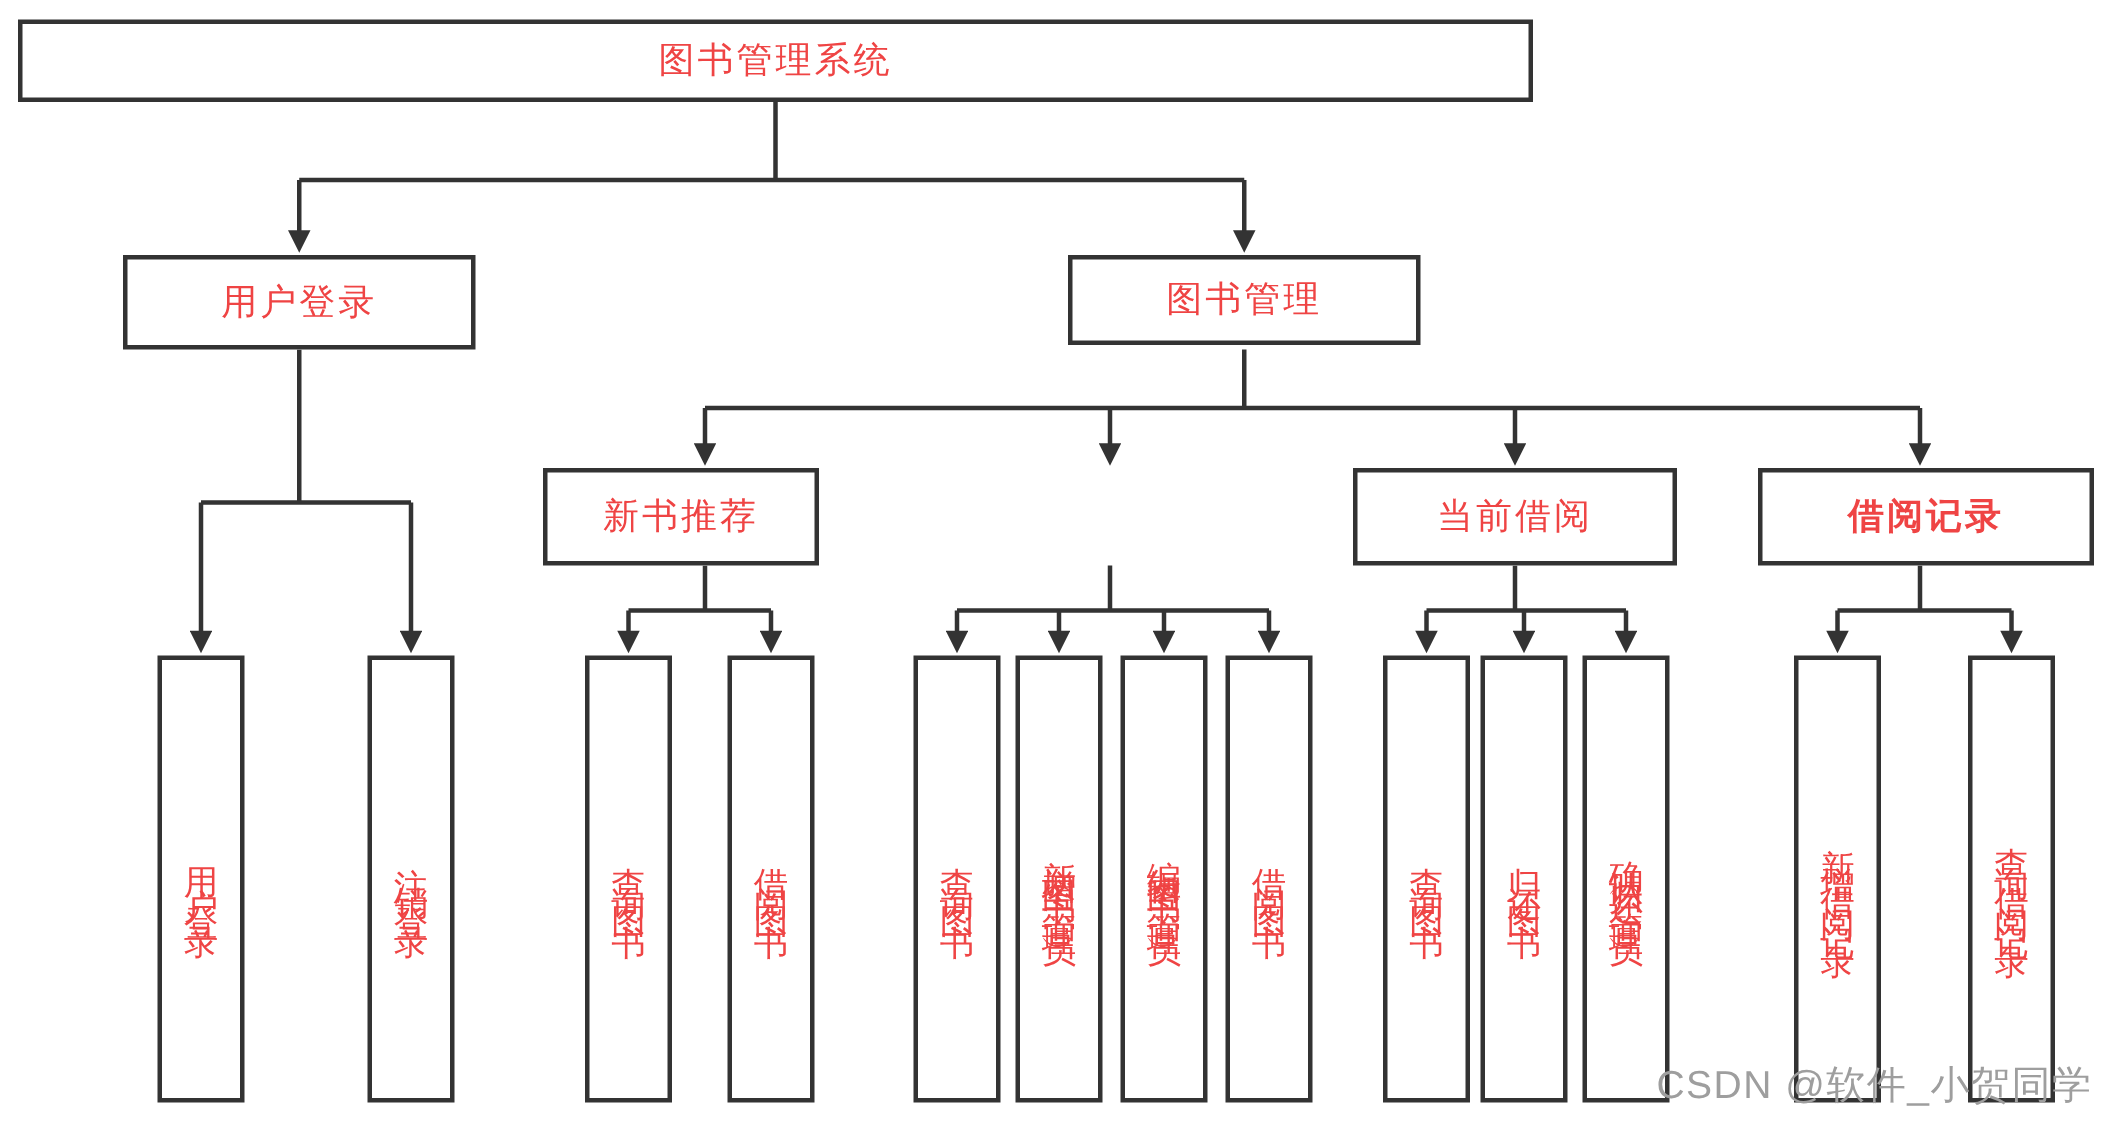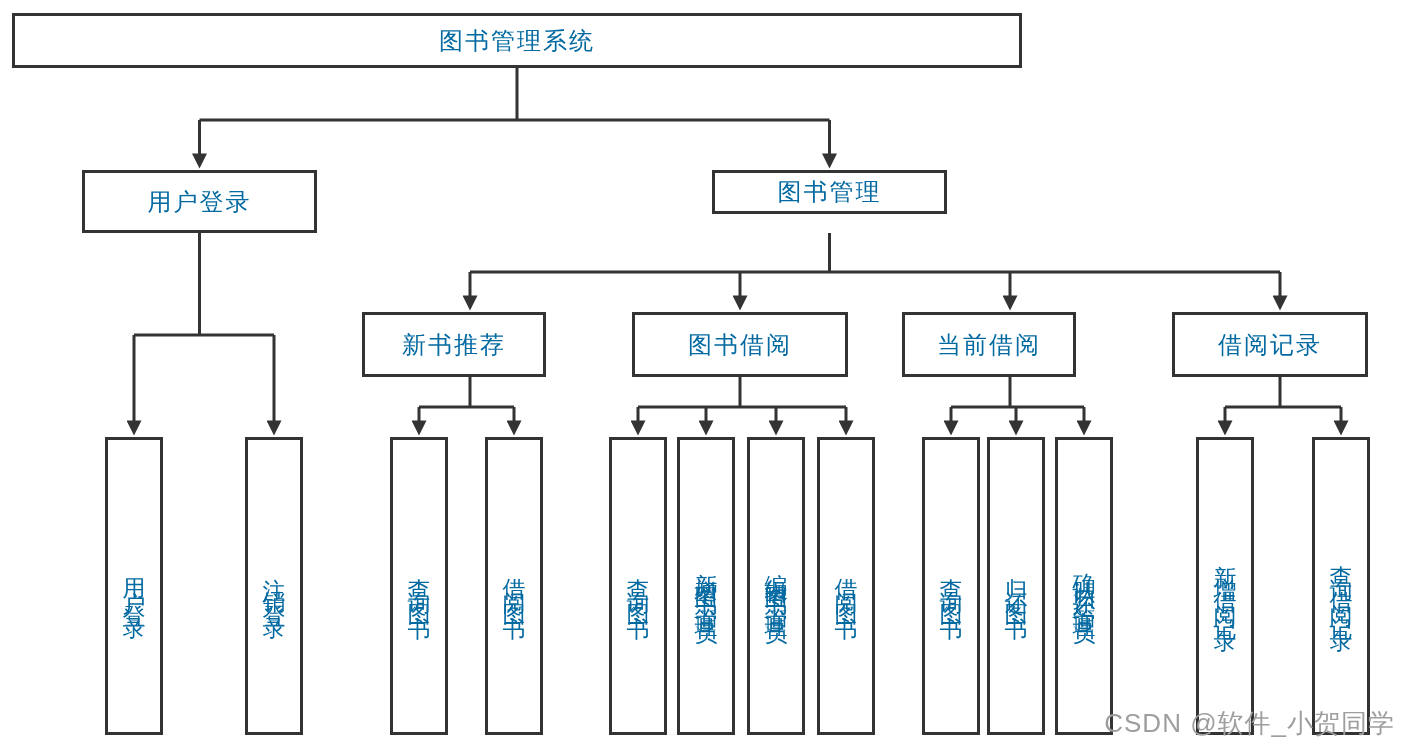--- a/index.html
+++ b/index.html
@@ -17,21 +17,21 @@
     width: 1405px; height: 747px;
   }
   .box {
     position: absolute;
     box-sizing: border-box;
     border: 3px solid #333333;
     background: #ffffff;
     display: flex;
     align-items: center;
     justify-content: center;
-    color: #0369a1;
+    color: #ef4444;
     font-size: 24px;
     font-weight: 500;
     letter-spacing: 2px;
     line-height: 1;
     white-space: nowrap;
   }
   .vbox { font-size: 23px; }
   .vbox span {
     writing-mode: vertical-rl;
     text-orientation: mixed;
@@ -93,26 +93,25 @@
       <path d="M1084,407 V431" marker-end="url(#arrow)"></path>
 
       <path d="M1225,407 V431" marker-end="url(#arrow)"></path>
       <path d="M1341,407 V431" marker-end="url(#arrow)"></path>
     </g>
   </svg>
 
   <div class="box" style="left:12px; top:13px; width:1010px; height:55px;">图书管理系统</div>
 
   <div class="box" style="left:82px; top:170px; width:235px; height:63px;">用户登录</div>
-  <div class="box" style="left:712px; top:170px; width:235px; height:44px;">图书管理</div>
+  <div class="box" style="left:712px; top:170px; width:235px; height:60px;">图书管理</div>
 
   <div class="box" style="left:362px; top:312px; width:184px; height:65px;">新书推荐</div>
-  <div class="box" style="left:632px; top:312px; width:216px; height:65px;">图书借阅</div>
-  <div class="box" style="left:902px; top:312px; width:174px; height:65px;">当前借阅</div>
-  <div class="box" style="left:1172px; top:312px; width:196px; height:65px;">借阅记录</div>
+  <div class="box" style="left:902px; top:312px; width:216px; height:65px;">当前借阅</div>
+  <div class="box" style="left:1172px; top:312px; width:224px; height:65px;font-weight:bold;">借阅记录</div>
 
   <div class="box vbox" style="left:105px; top:437px; width:58px; height:298px;">
     <span>用户登录</span>
   </div>
   <div class="box vbox" style="left:245px; top:437px; width:58px; height:298px;">
     <span>注销登录</span>
   </div>
 
   <div class="box vbox" style="left:390px; top:437px; width:58px; height:298px;">
     <span>查询图书</span>

